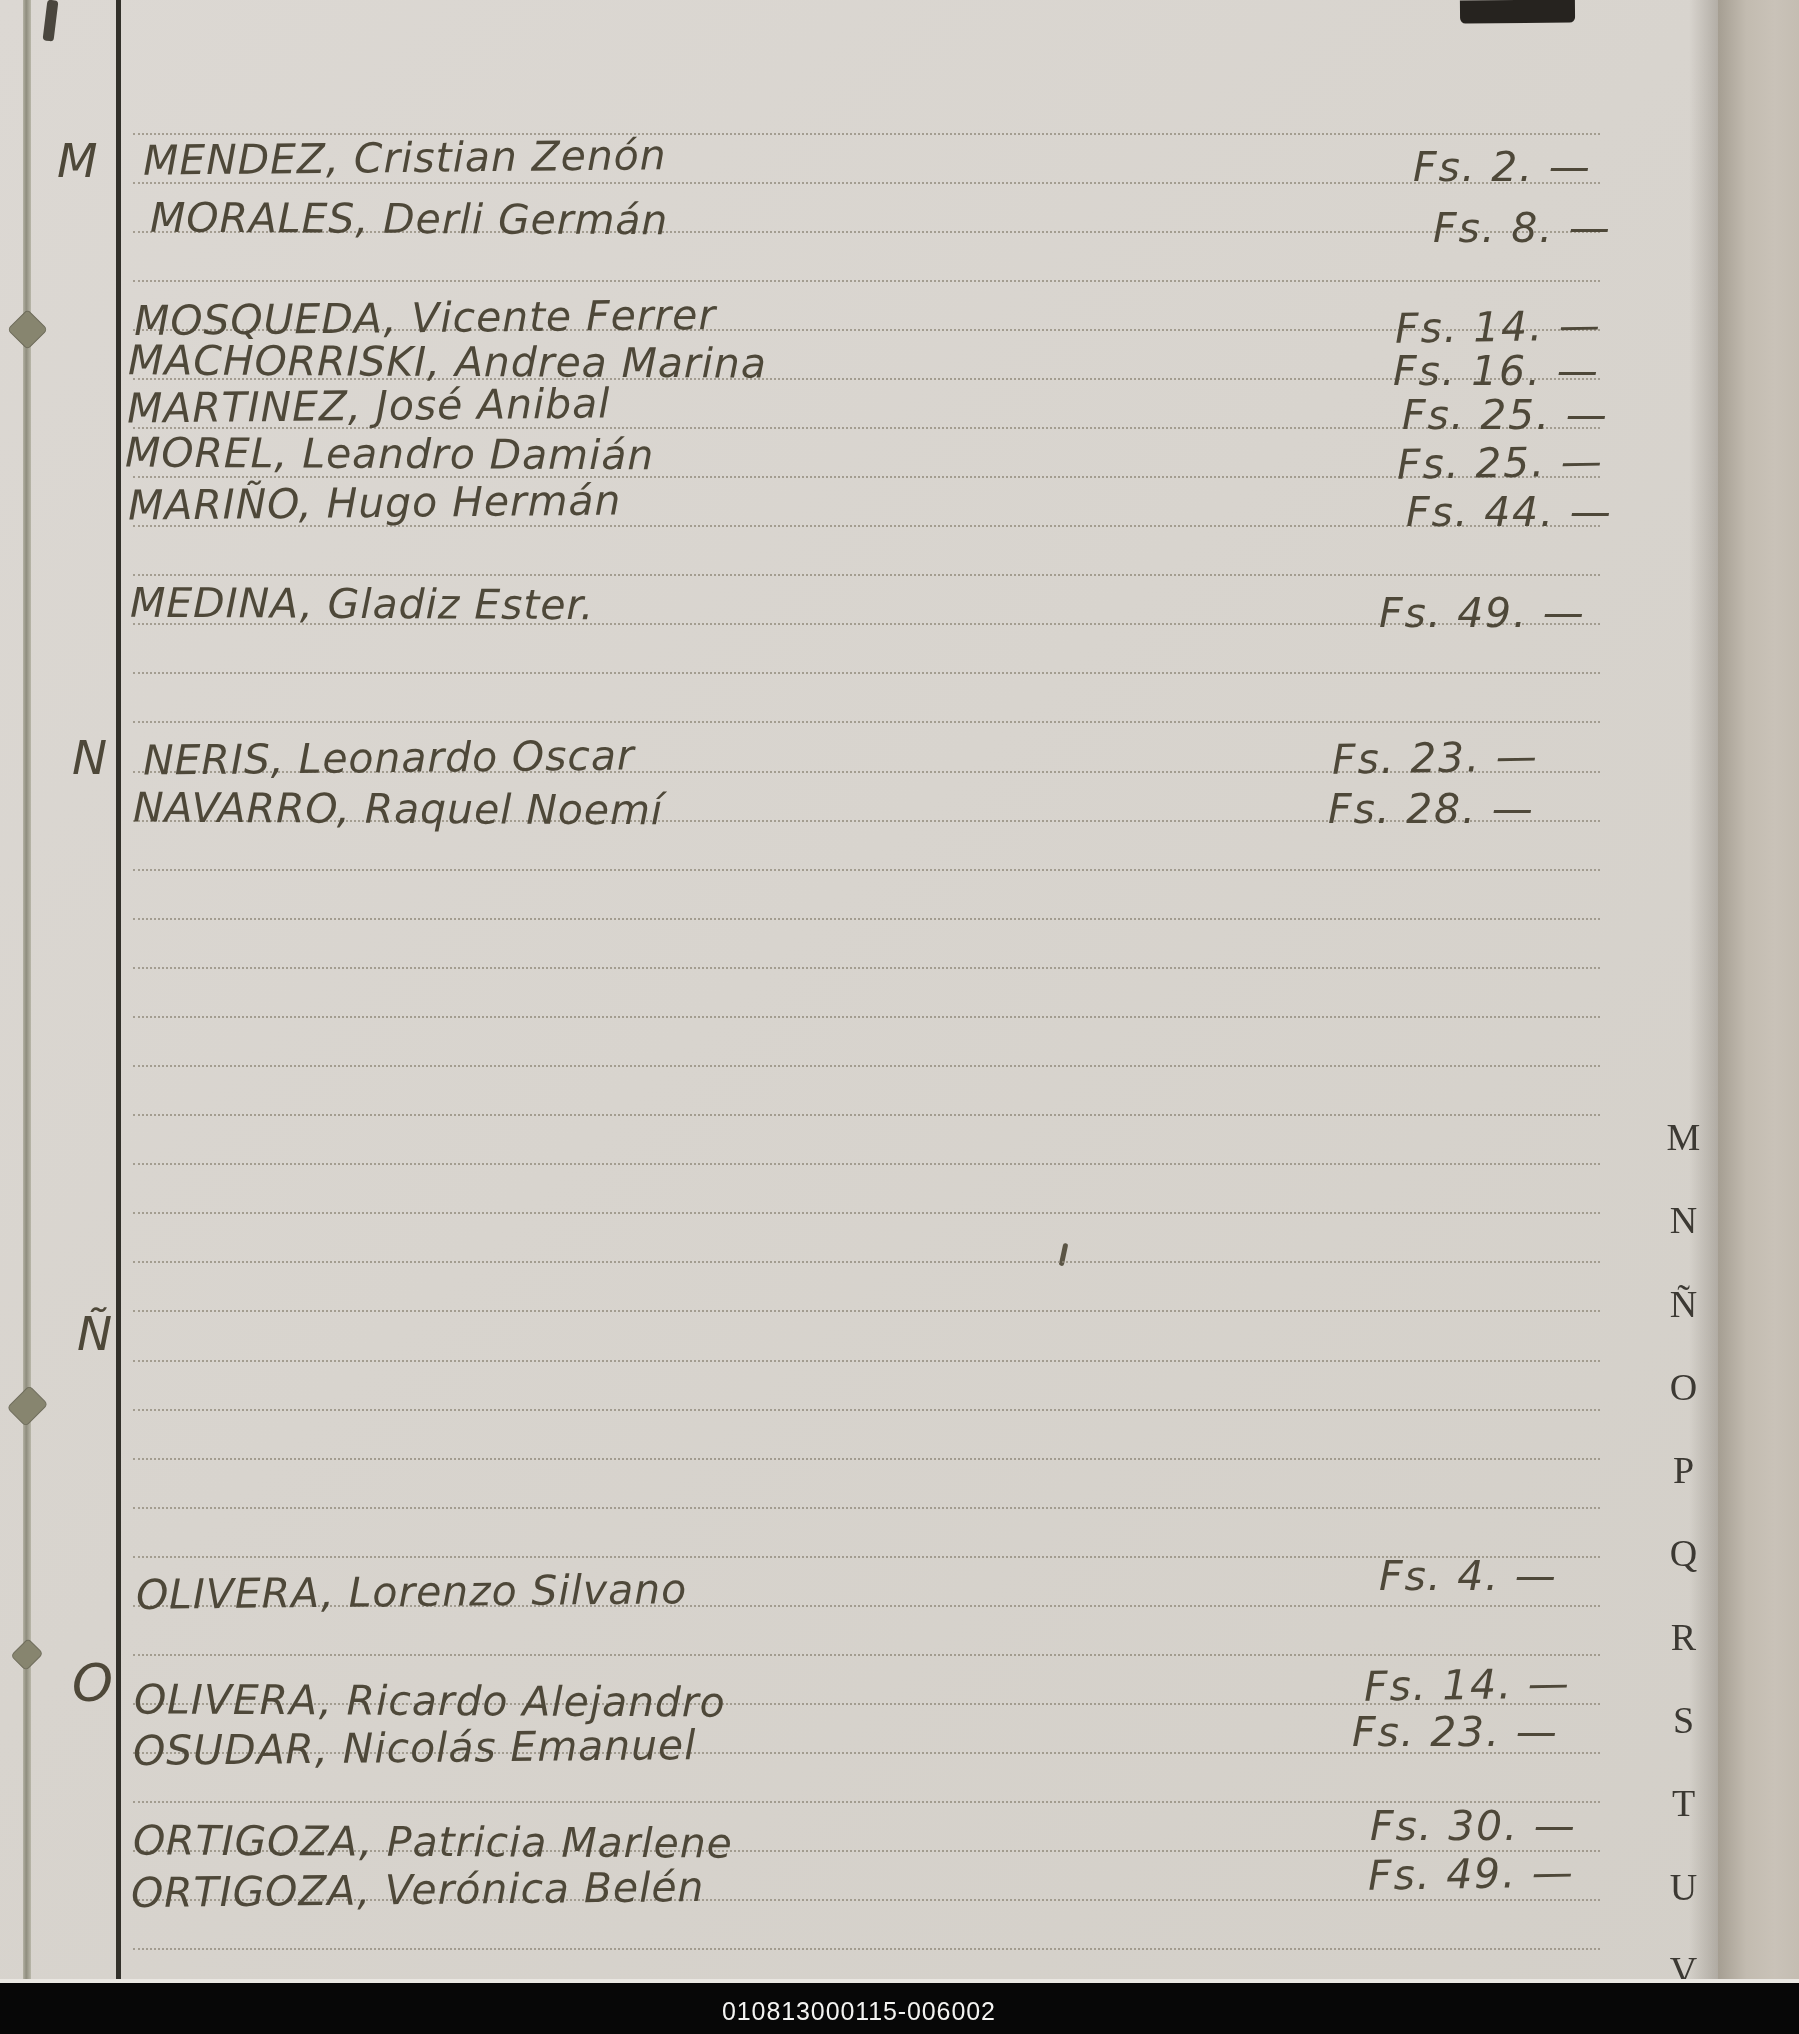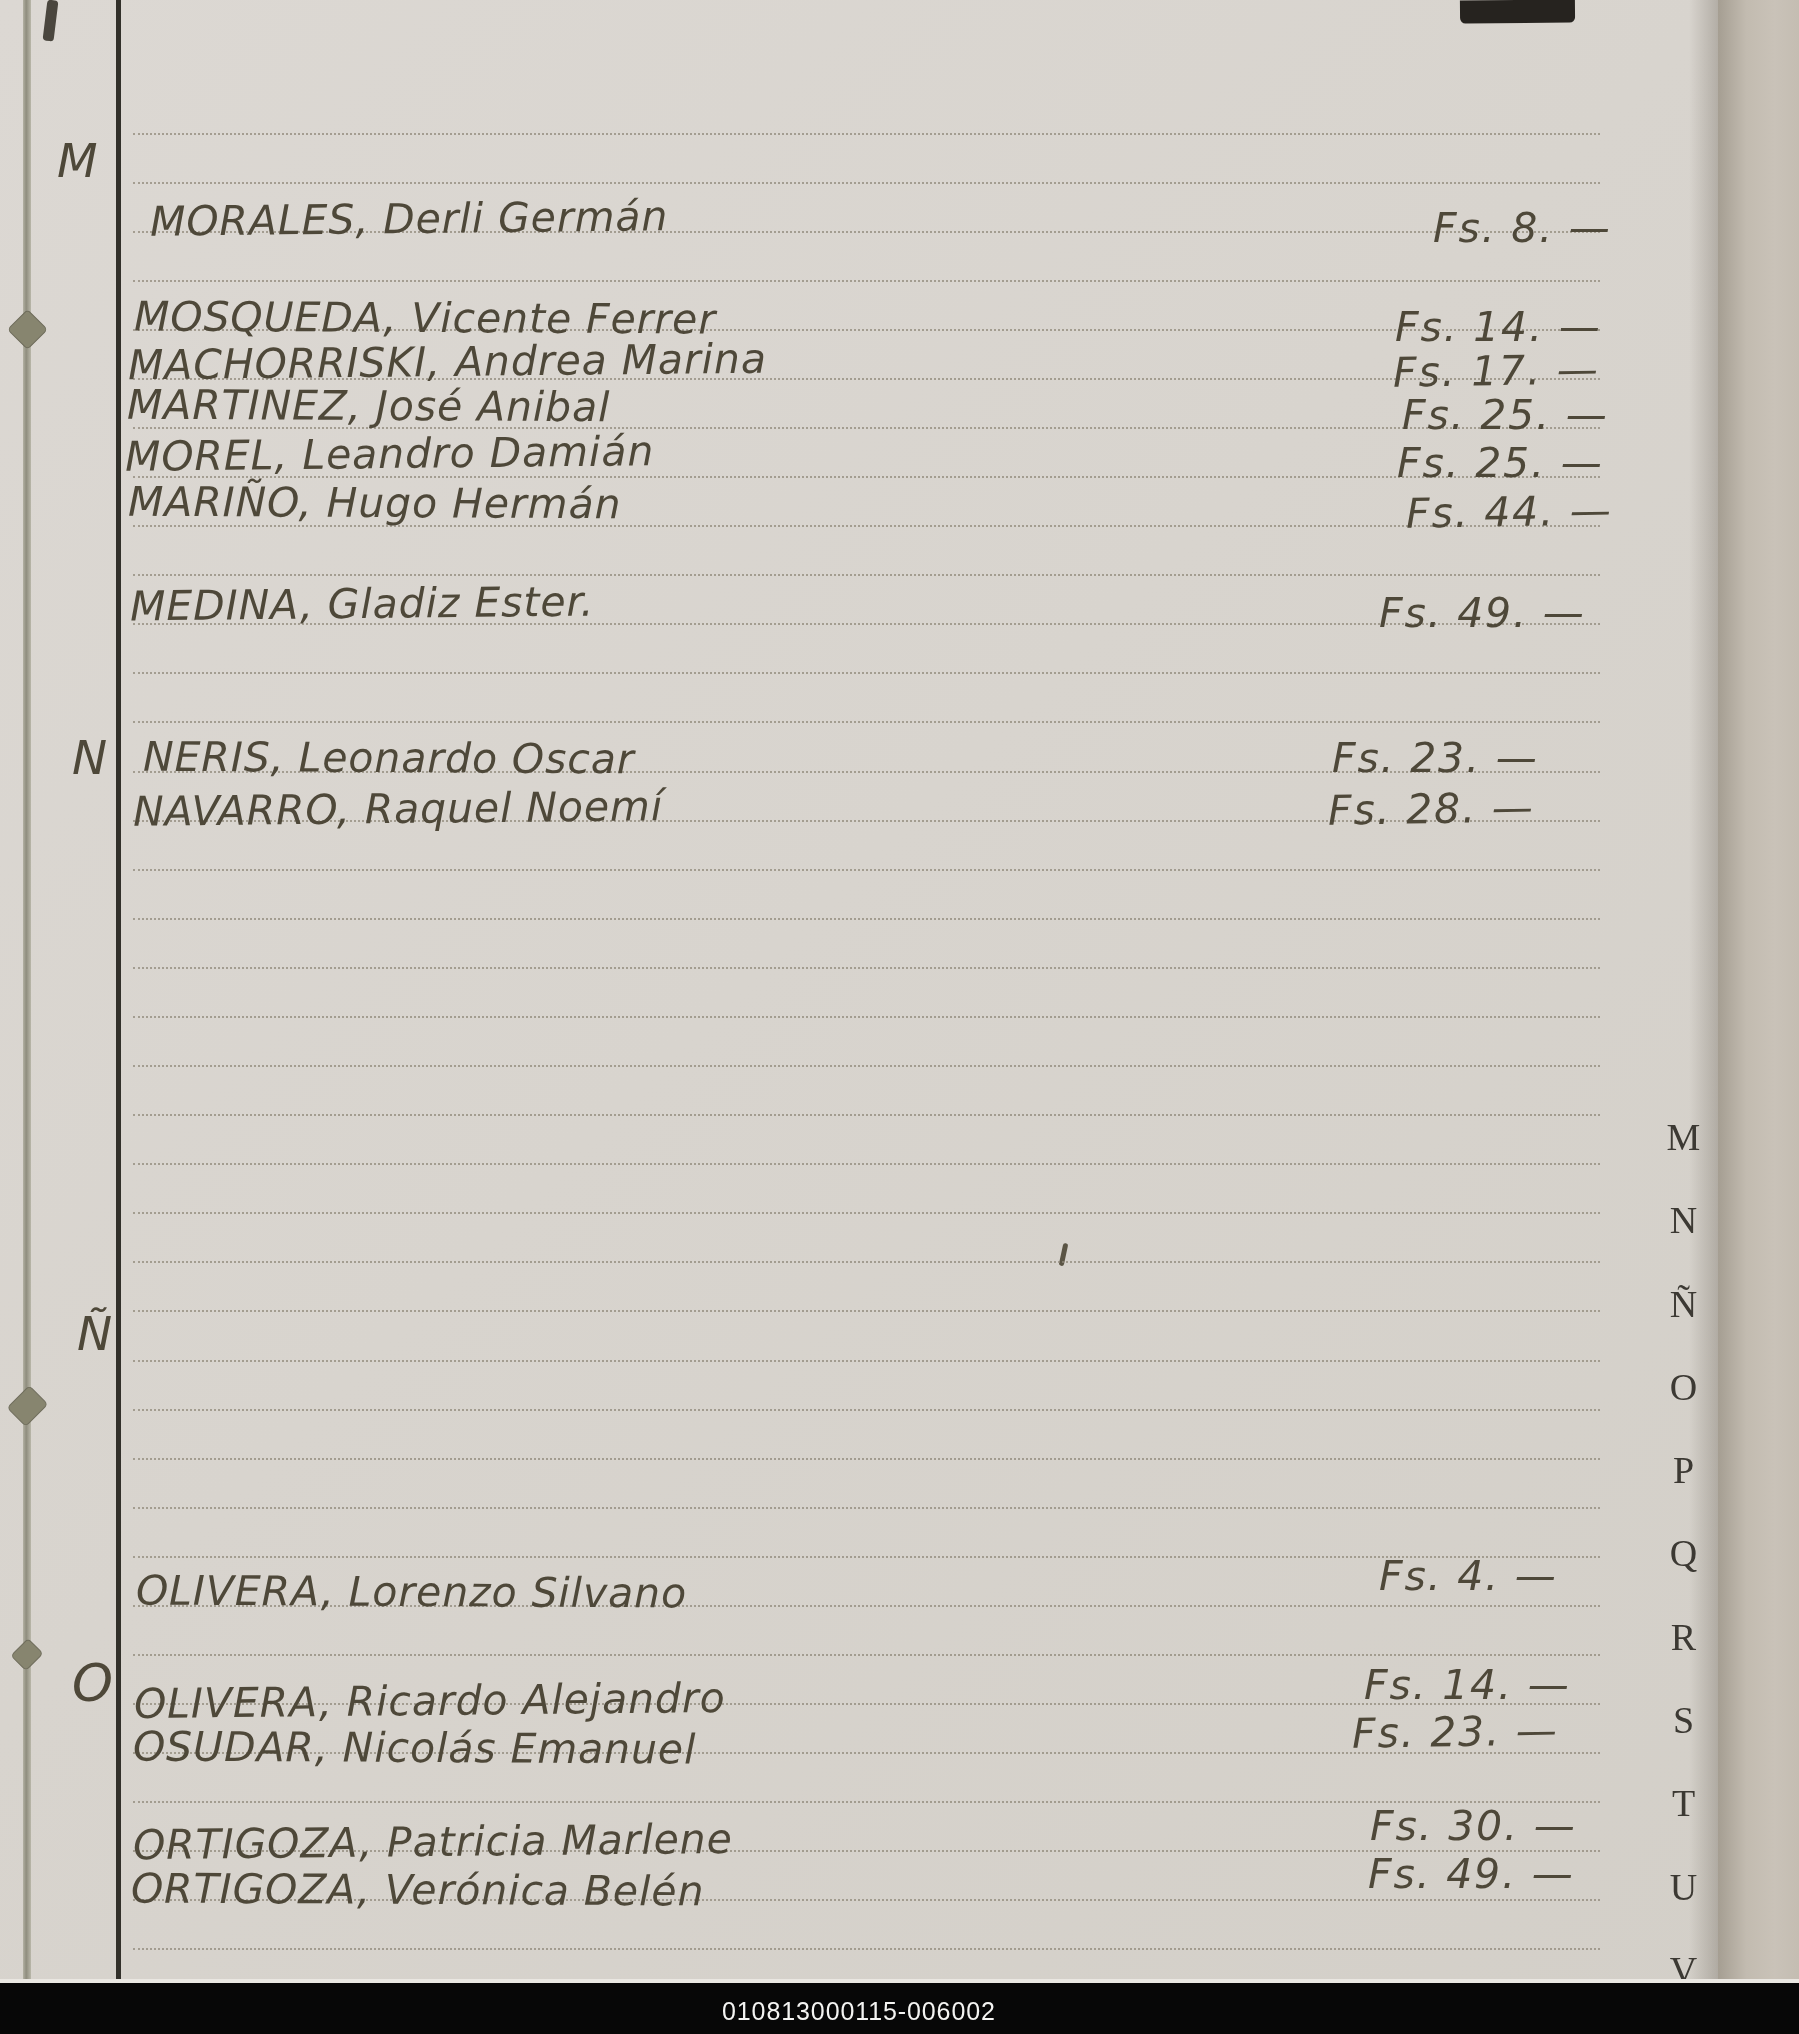--- a/index.html
+++ b/index.html
@@ -103,31 +103,35 @@
       <div class="rl" style="top: 1850px;"></div>
       <div class="rl" style="top: 1899px;"></div>
       <div class="rl" style="top: 1948px;"></div>
     </div>
 
   <span class="hw margin-letter" style="left:57px;top:133px;">M</span>
   <span class="hw margin-letter" style="left:72px;top:730px;">N</span>
   <span class="hw margin-letter" style="left:77px;top:1306px;">Ñ</span>
   <span class="hw margin-letter" style="left:72px;top:1653px;font-size:52px;">O</span>
 
+  <div class="row sec-m" style="top:134px">
+    <span class="hw name" style="left:143px">MENDEZ, Cristian Zenón</span>
+    <span class="hw folio" style="left:1413px">Fs. 2. —</span>
+  </div>
   <div class="row sec-m" style="top:195px">
     <span class="hw name" style="left:150px">MORALES, Derli Germán</span>
     <span class="hw folio" style="left:1433px">Fs. 8. —</span>
   </div>
   <div class="row sec-m" style="top:294px">
     <span class="hw name" style="left:134px">MOSQUEDA, Vicente Ferrer</span>
     <span class="hw folio" style="left:1395px">Fs. 14. —</span>
   </div>
   <div class="row sec-m" style="top:338px">
     <span class="hw name" style="left:128px">MACHORRISKI, Andrea Marina</span>
-    <span class="hw folio" style="left:1393px">Fs. 17. —</span>
+    <span class="hw folio" style="left:1393px">Fs. 16. —</span>
   </div>
   <div class="row sec-m" style="top:382px">
     <span class="hw name" style="left:127px">MARTINEZ, José Anibal</span>
     <span class="hw folio" style="left:1402px">Fs. 25. —</span>
   </div>
   <div class="row sec-m" style="top:430px">
     <span class="hw name" style="left:125px">MOREL, Leandro Damián</span>
     <span class="hw folio" style="left:1397px">Fs. 25. —</span>
   </div>
   <div class="row sec-m" style="top:479px">

